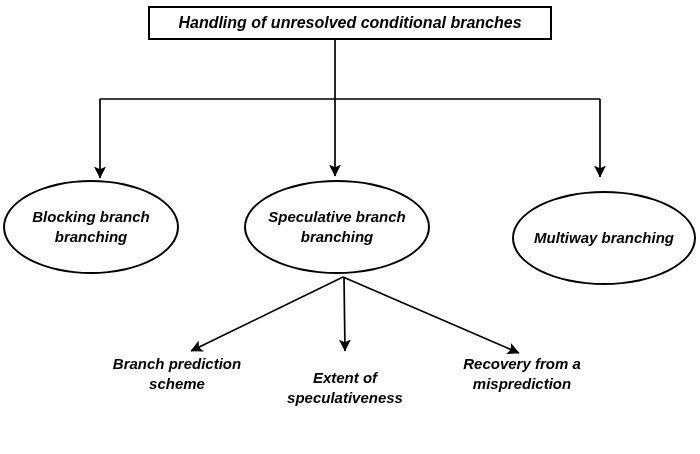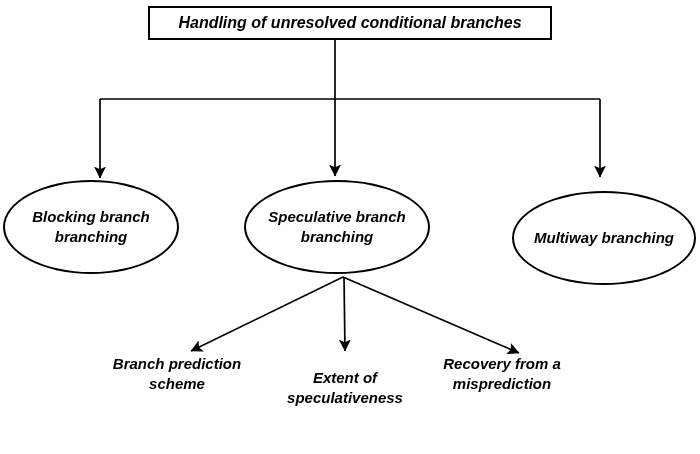--- a/index.html
+++ b/index.html
@@ -58,21 +58,21 @@
   }
   .ellipse-blocking   { left: 3px;   top: 180px; width: 176px; height: 94px; }
   .ellipse-speculative{ left: 244px; top: 180px; width: 186px; height: 94px; }
   .ellipse-multiway   { left: 512px; top: 191px; width: 184px; height: 94px; }
   .leaf-label {
     font-size: 15px;
     line-height: 20px;
   }
   .leaf-prediction { left: 77px;  top: 354px; width: 200px; }
   .leaf-extent     { left: 245px; top: 368px; width: 200px; }
-  .leaf-recovery   { left: 402px; top: 354px; width: 200px; }
+  .leaf-recovery   { left: 422px; top: 354px; width: 200px; }
 </style>
 </head>
 <body>
 
 <div class="canvas">
 
   <svg class="edges" viewBox="0 0 700 454" aria-hidden="true">
     <defs>
       <marker id="arrowhead" viewBox="0 0 10 10" refX="9.5" refY="5" markerUnits="userSpaceOnUse" markerWidth="12" markerHeight="12" orient="auto">
         <path d="M0,0 L10,5 L0,10 L2.2,5 Z"></path>

